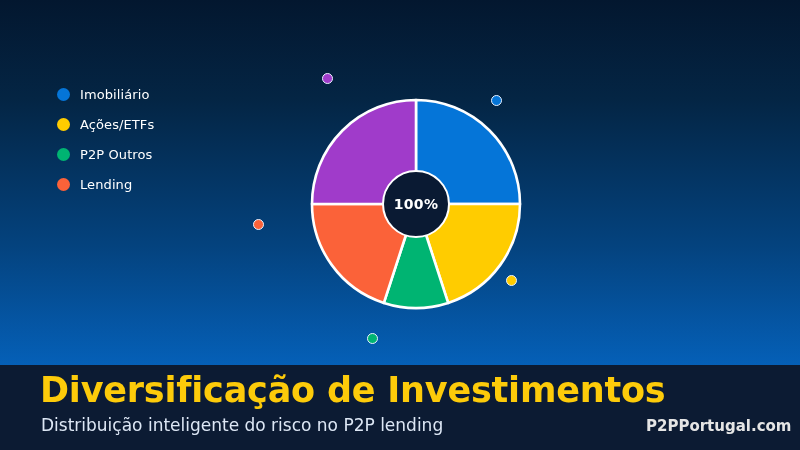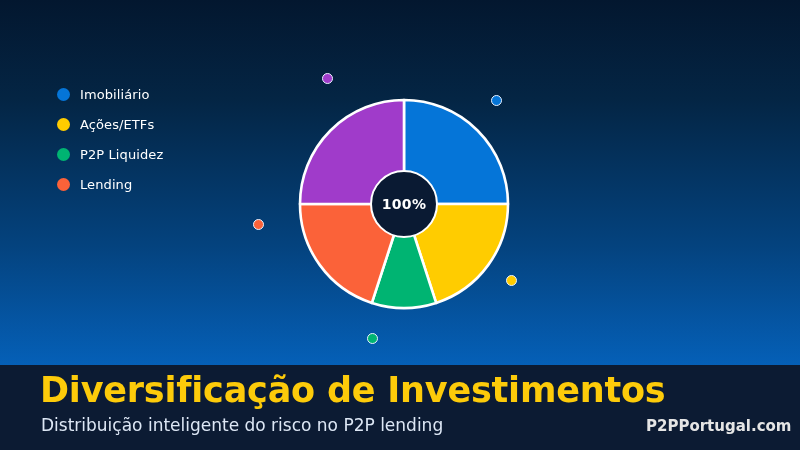--- a/index.html
+++ b/index.html
@@ -46,21 +46,21 @@
     font-size: 13px;
     line-height: 1;
     white-space: nowrap;
     letter-spacing: .1px;
     text-align: center;
   }
 
   
   #donut-wrap {
     position: absolute;
-    left: 298px;
+    left: 310px;
     top: 98px;
     width: 212px;
     height: 212px;
   }
   #donut-svg { display: block; width: 212px; height: 212px; }
   #center-hole {
     position: absolute;
     left: 50%;
     top: 50%;
     width: 68px;
@@ -142,21 +142,21 @@
       <div class="legend-row">
         <span class="legend-swatch" style="background: rgb(5, 117, 216);"></span>
         <span class="legend-label">Imobiliário</span>
       </div>
       <div class="legend-row">
         <span class="legend-swatch" style="background: rgb(255, 204, 0);"></span>
         <span class="legend-label">Ações/ETFs</span>
       </div>
       <div class="legend-row">
         <span class="legend-swatch" style="background: rgb(0, 180, 114);"></span>
-        <span class="legend-label">P2P Liquidez</span>
+        <span class="legend-label">P2P Outros</span>
       </div>
       <div class="legend-row">
         <span class="legend-swatch" style="background: rgb(251, 98, 57);"></span>
         <span class="legend-label">Lending</span>
       </div>
     </div>
 
   <div id="donut-wrap">
     <svg id="donut-svg" viewBox="0 0 212 212">
         <path d="M 106 106 L 106 2 A 104 104 0 0 1 210 106 Z" fill="#0575d8" stroke="#ffffff" stroke-width="2.6" stroke-linejoin="round"></path>

